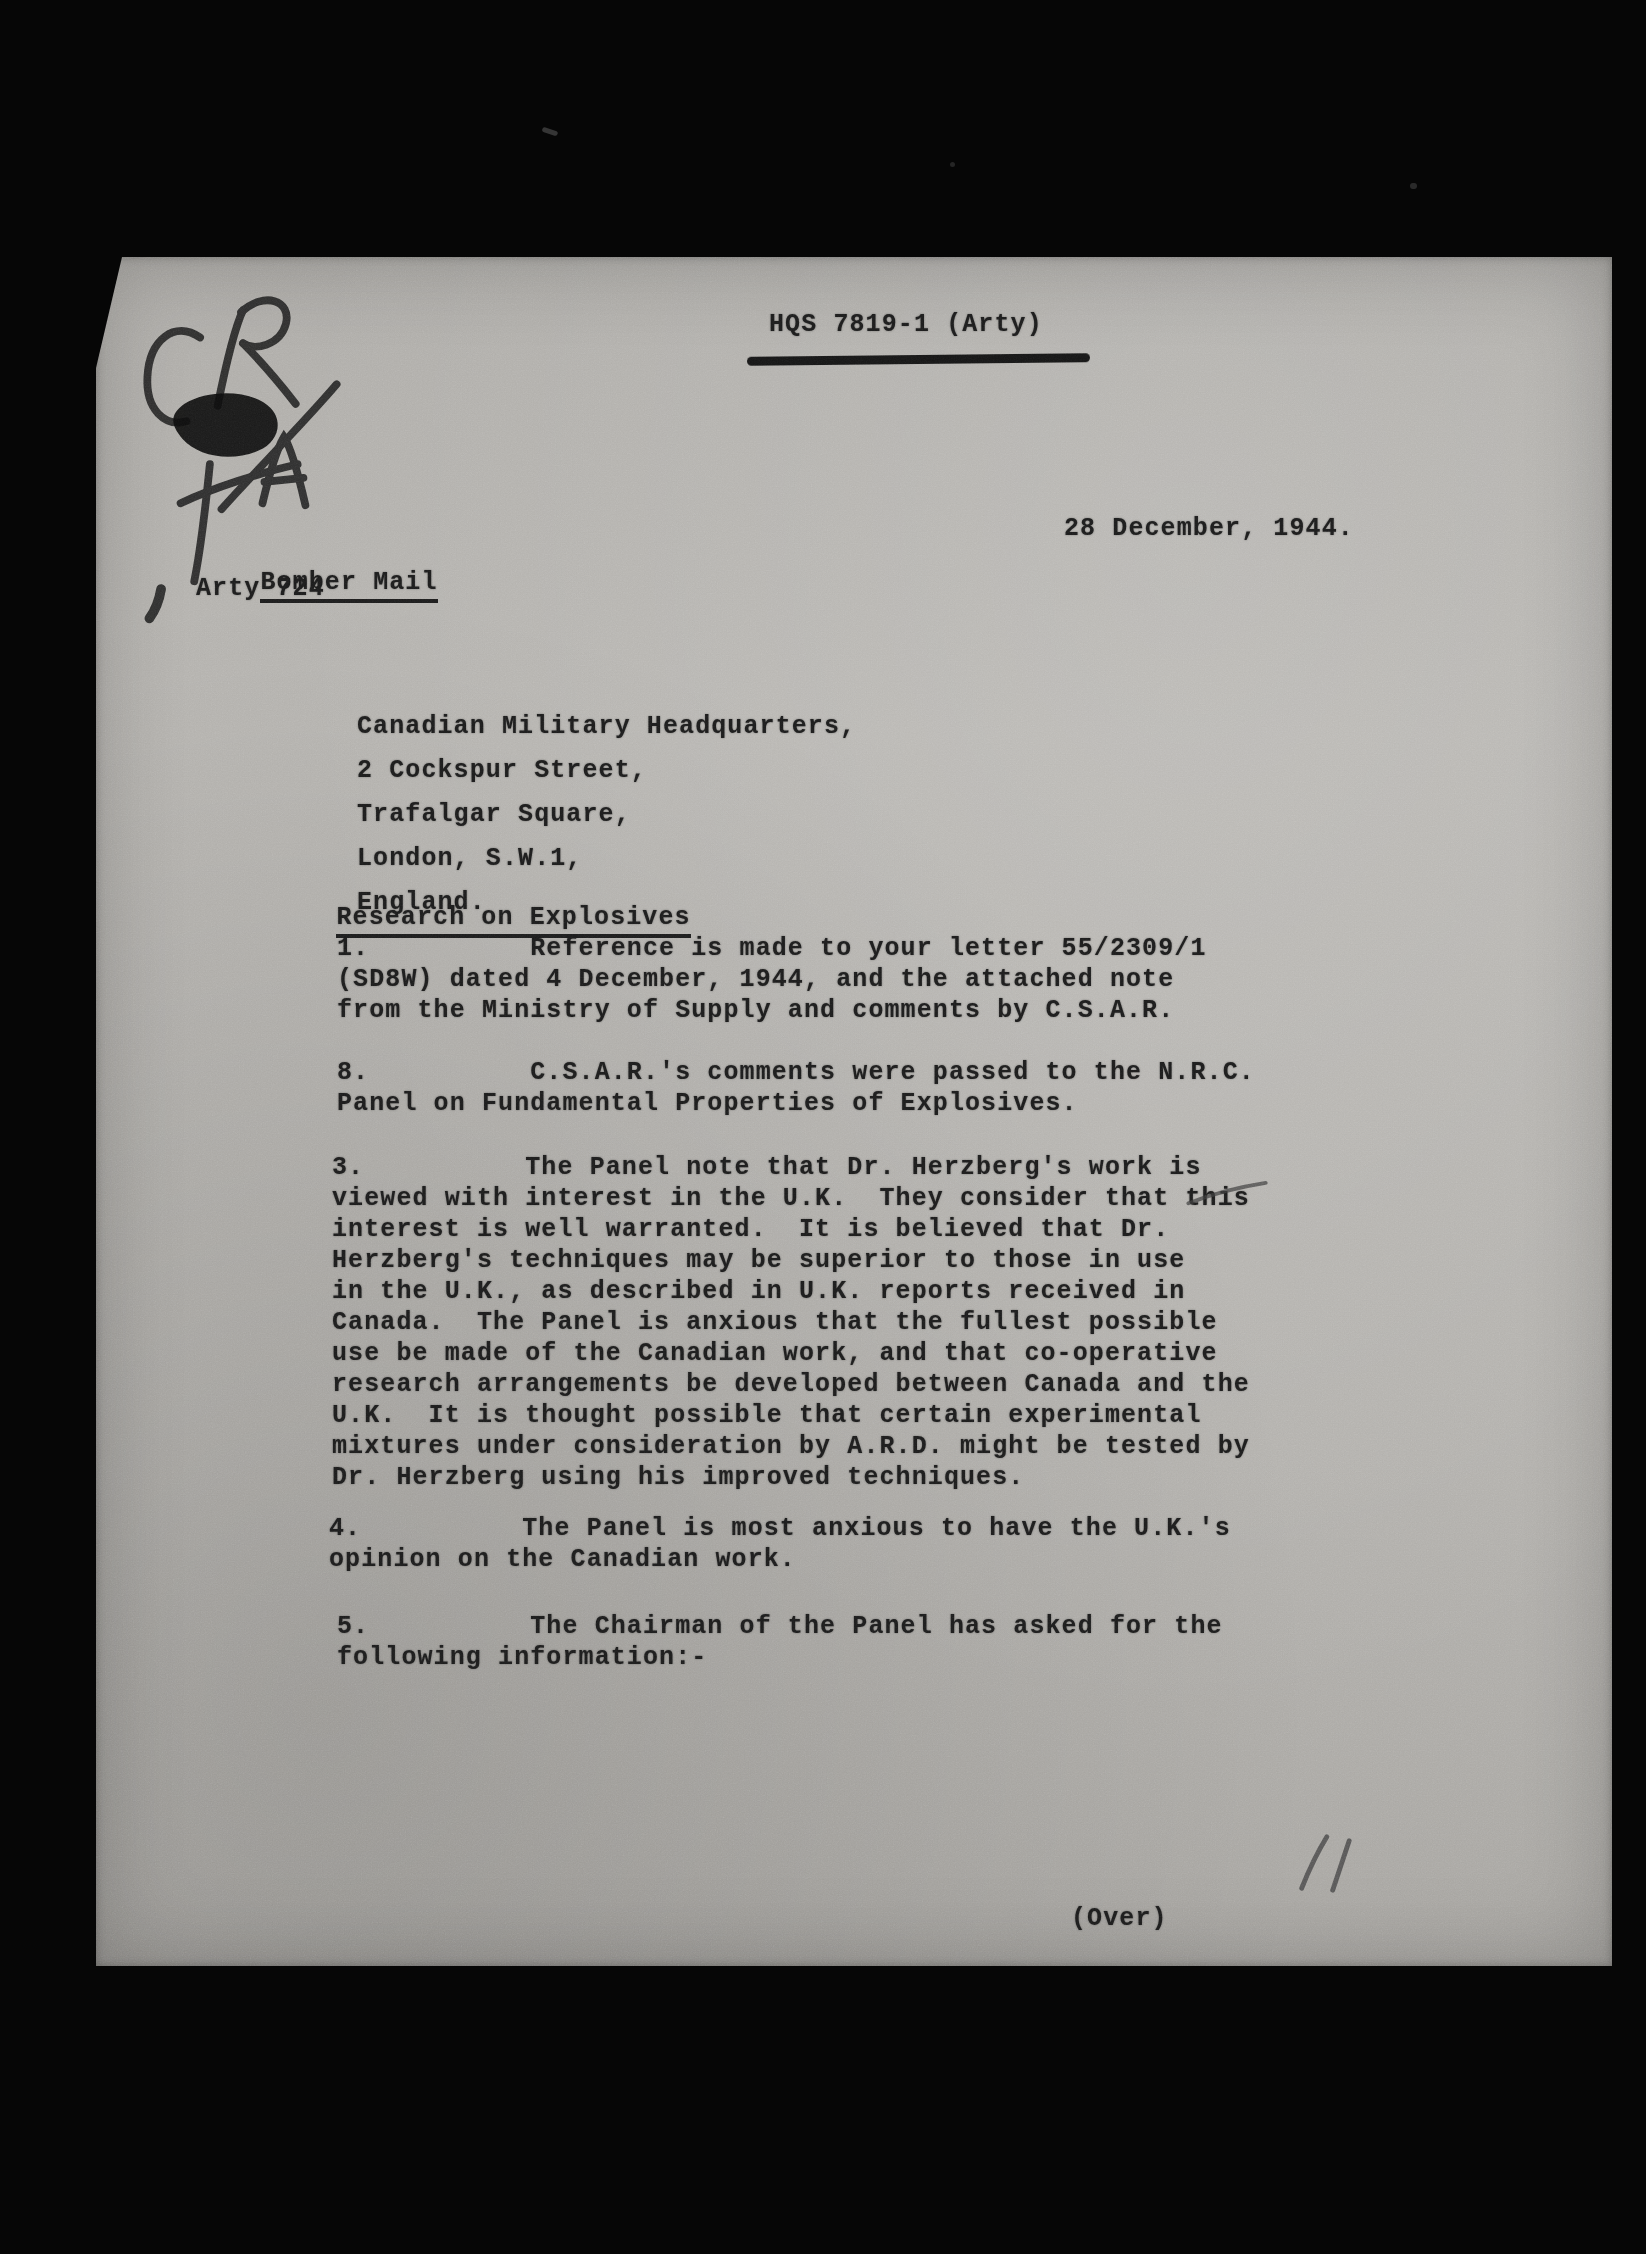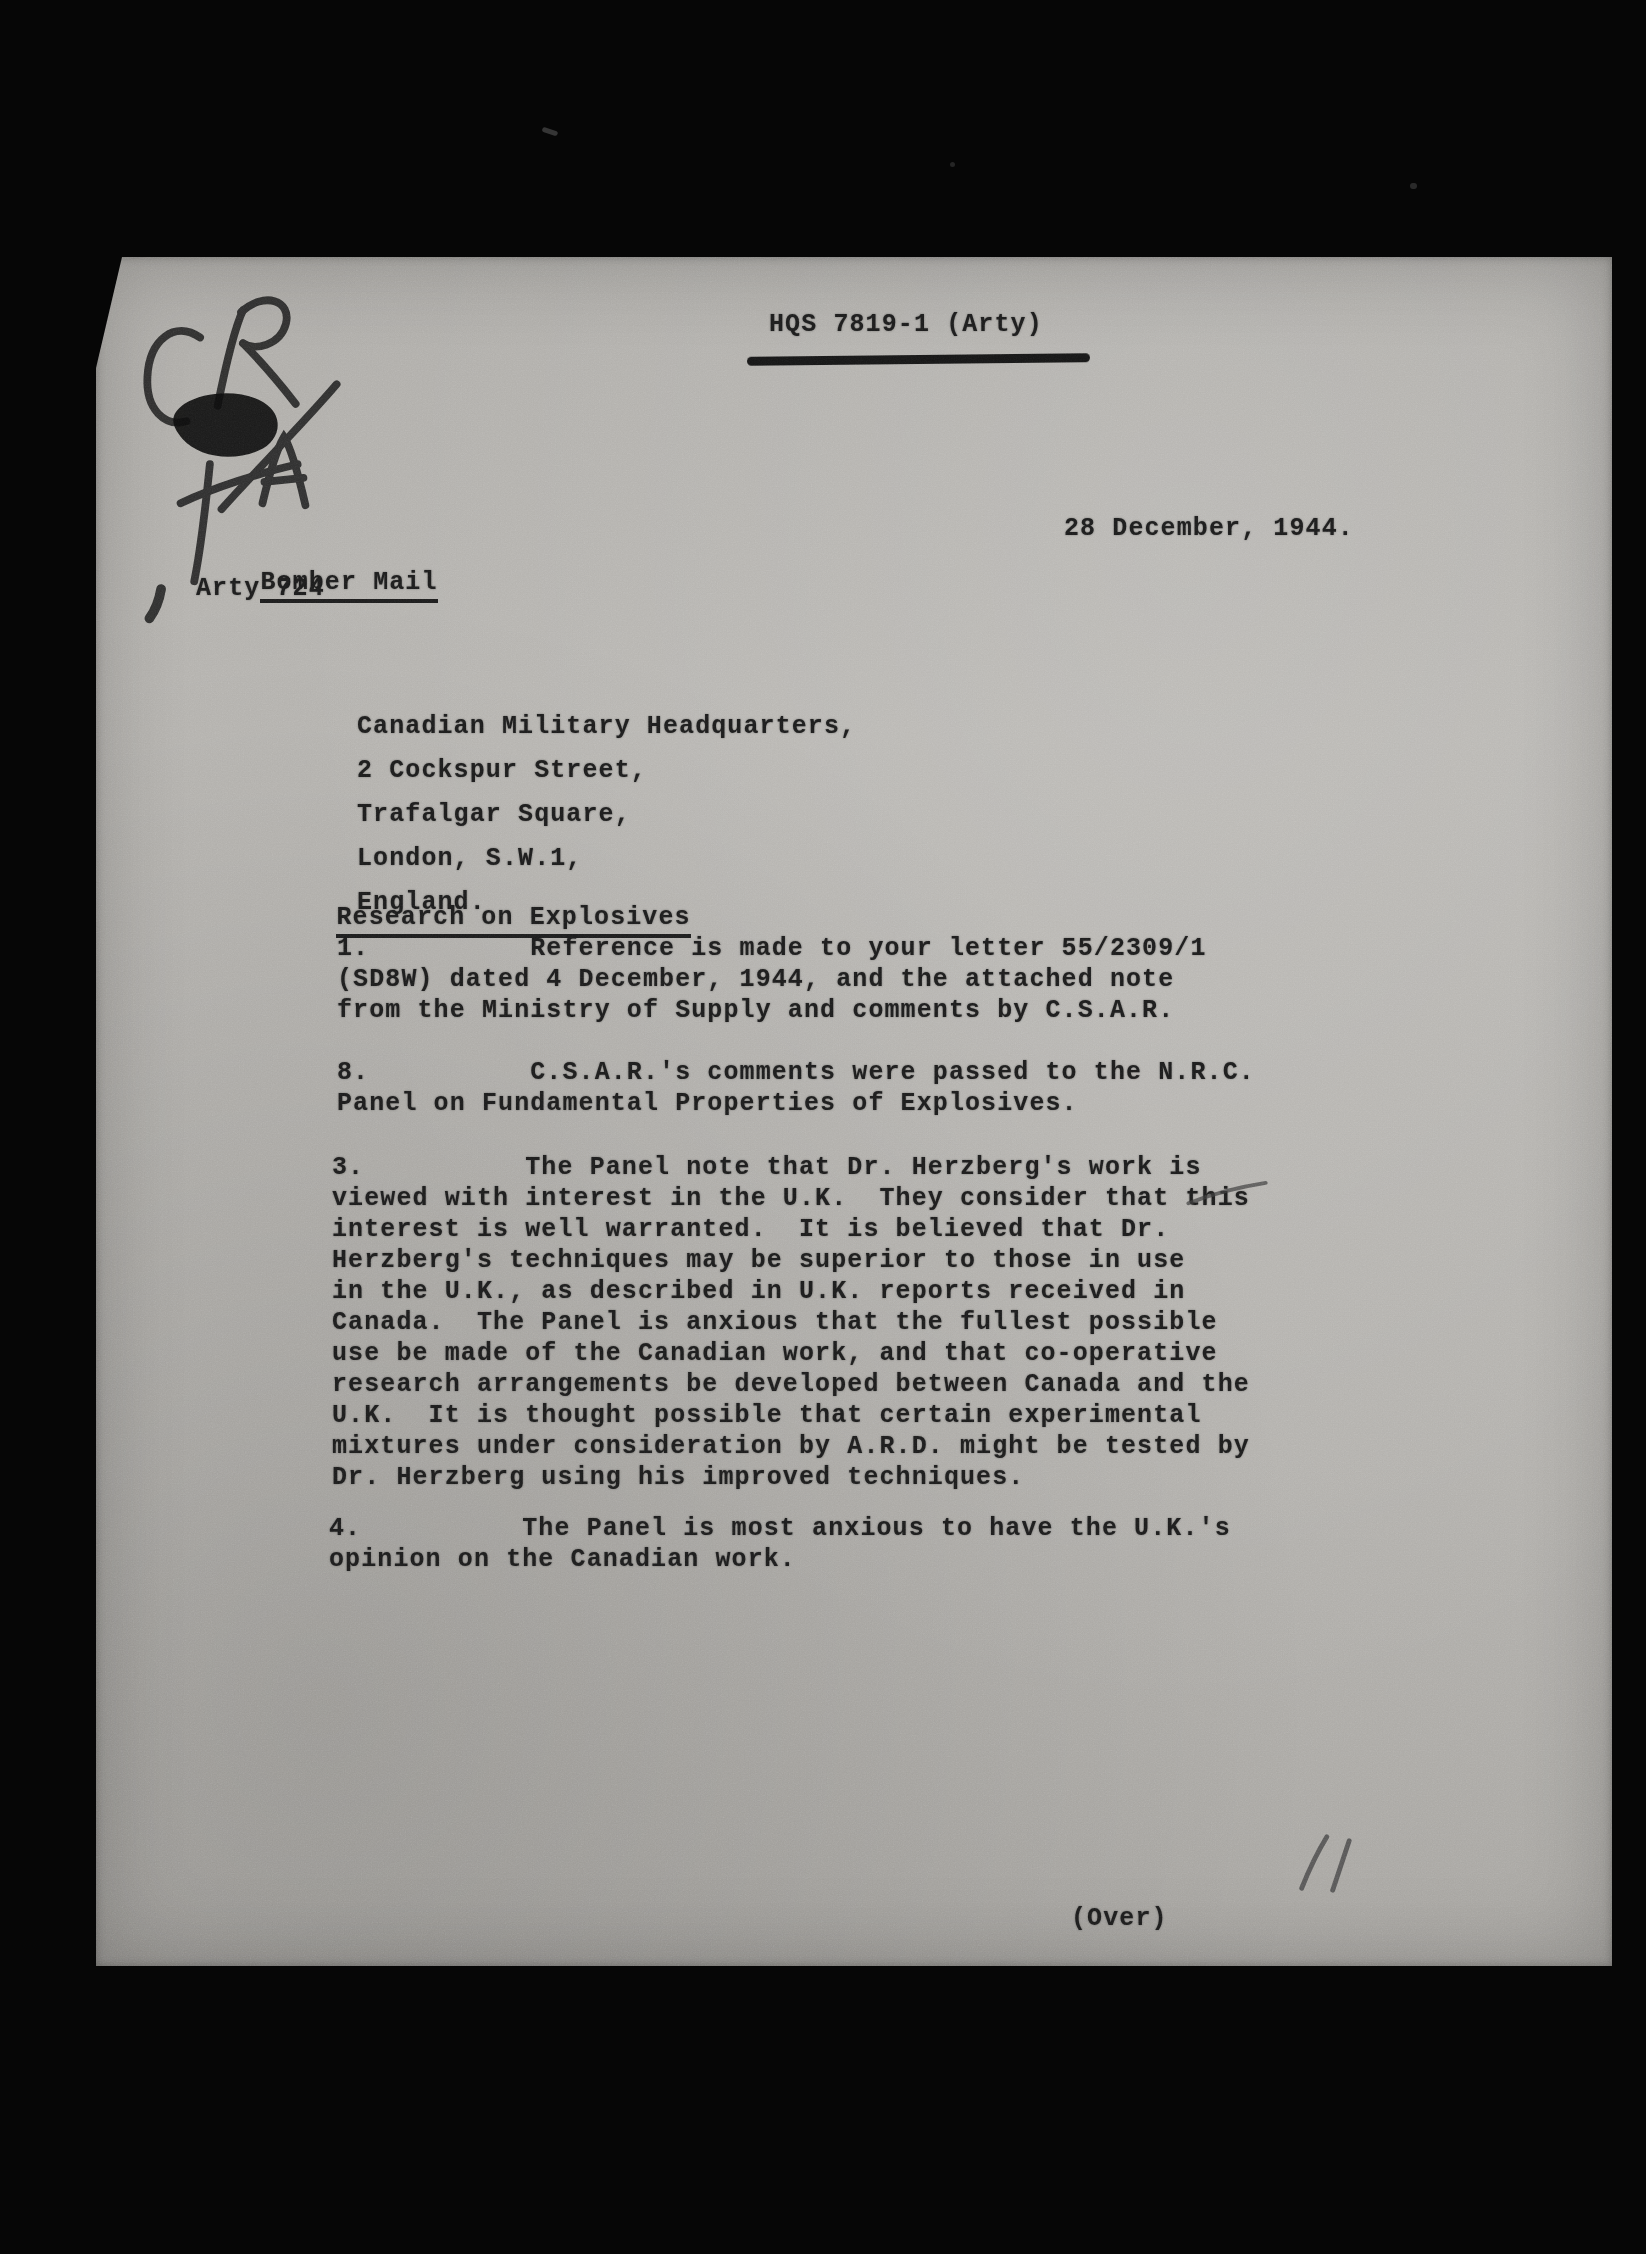--- a/index.html
+++ b/index.html
@@ -90,20 +90,22 @@
 Herzberg's techniques may be superior to those in use
 in the U.K., as described in U.K. reports received in
 Canada.  The Panel is anxious that the fullest possible
 use be made of the Canadian work, and that co-operative
 research arrangements be developed between Canada and the
 U.K.  It is thought possible that certain experimental
 mixtures under consideration by A.R.D. might be tested by
 Dr. Herzberg using his improved techniques.</div>
   <div class="ink" style="left:233px;top:1256px;">4.          The Panel is most anxious to have the U.K.'s
 opinion on the Canadian work.</div>
+  <div class="ink" style="left:241px;top:1354px;">5.          The Chairman of the Panel has asked for the
+following information:-</div>
 
   <svg class="svgmark" style="left:1090px;top:923px;" width="84" height="29" viewBox="0 0 86 30">
     <path d="M2,24 C28,14 56,7 82,3" stroke="#3a3a3a" stroke-width="4" fill="none" stroke-linecap="round" opacity="0.7"></path>
   </svg>
 
 
   <svg class="svgmark" style="left:1192px;top:1575px;" width="70" height="64" viewBox="0 0 72 66" aria-label="11">
     <g stroke="#4a4a4a" stroke-width="5" fill="none" stroke-linecap="round" opacity="0.85">
       <path d="M14,58 C22,38 32,18 40,5"></path>
       <path d="M46,60 C52,42 58,24 63,9"></path>

